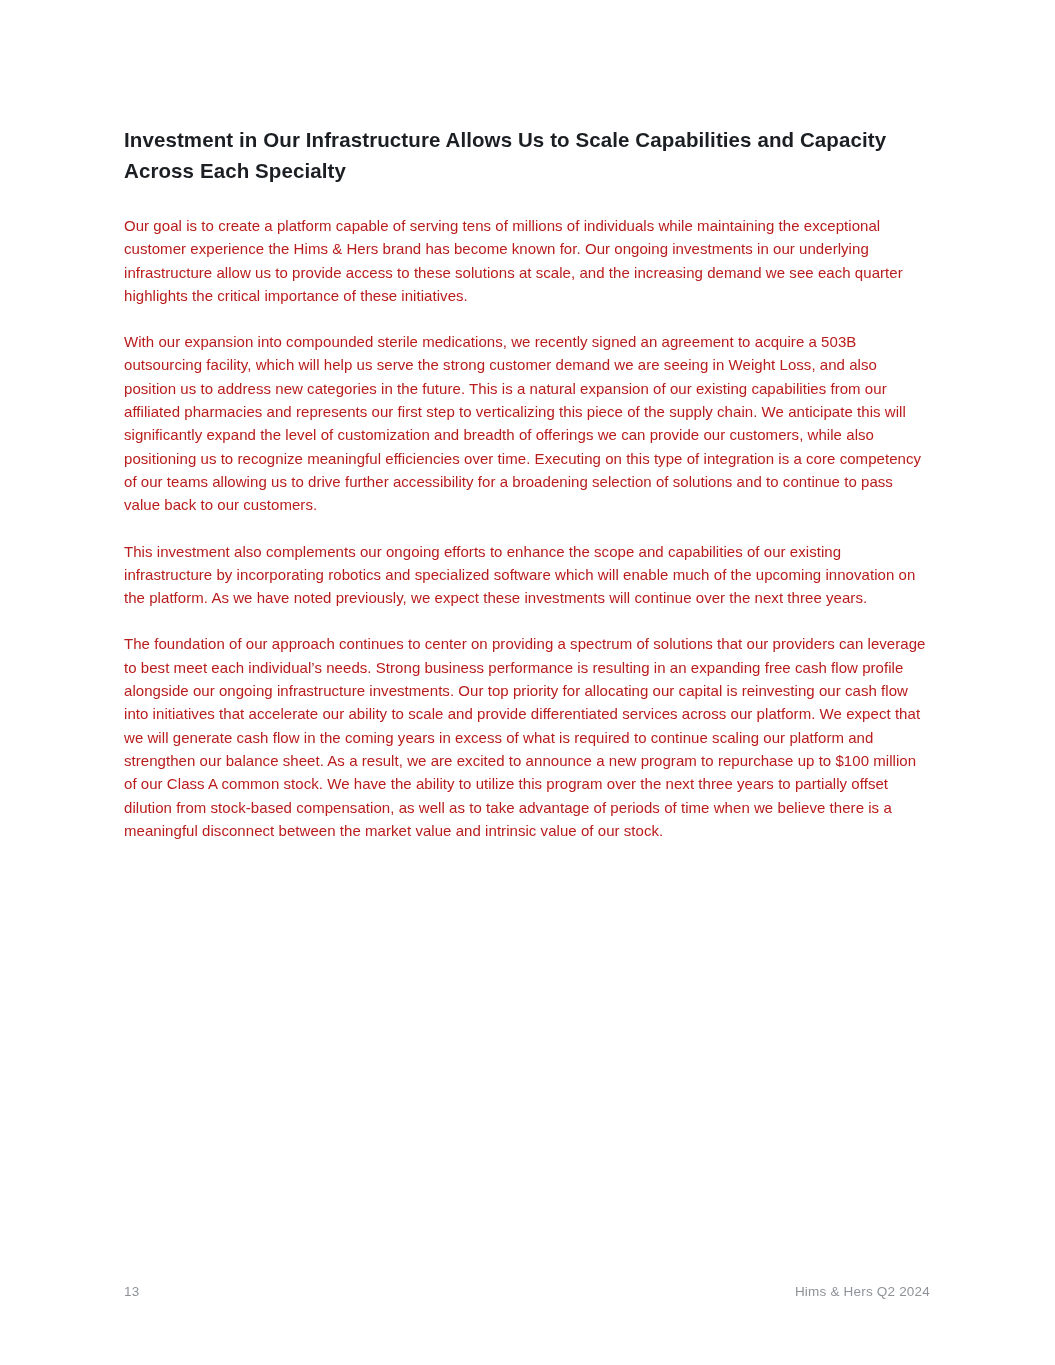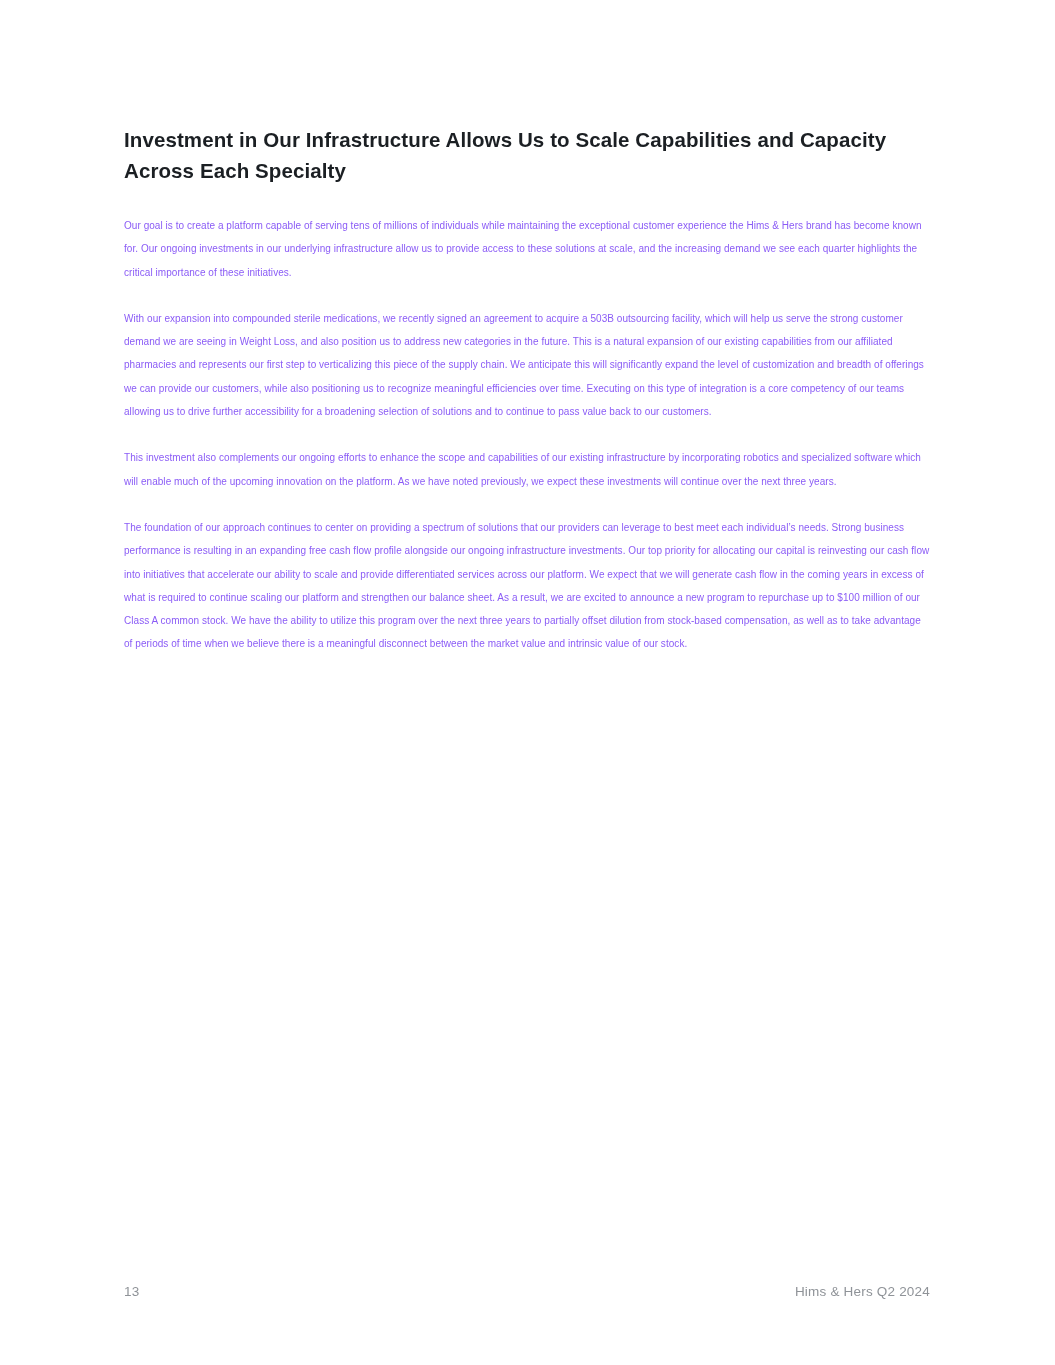--- a/index.html
+++ b/index.html
@@ -29,25 +29,25 @@
     font-size: 20.5px;
     line-height: 31px;
     font-weight: 600;
     letter-spacing: 0.1px;
     color: #1b1f23;
   }
   .body-copy {
     margin-top: 28px;
   }
   .body-copy p {
-    font-size: 10px;
+    font-size: 15px;
     line-height: 23.3px;
     font-weight: 400;
     letter-spacing: 0.05px;
-    color: #8b5cf6;
+    color: #b91c1c;
     margin-bottom: 23px;
   }
   .body-copy p:last-child { margin-bottom: 11px; }
   .footer {
     position: absolute;
     left: 124px;
     right: 125px;
     top: 1284px;
     display: flex;
     justify-content: space-between;

